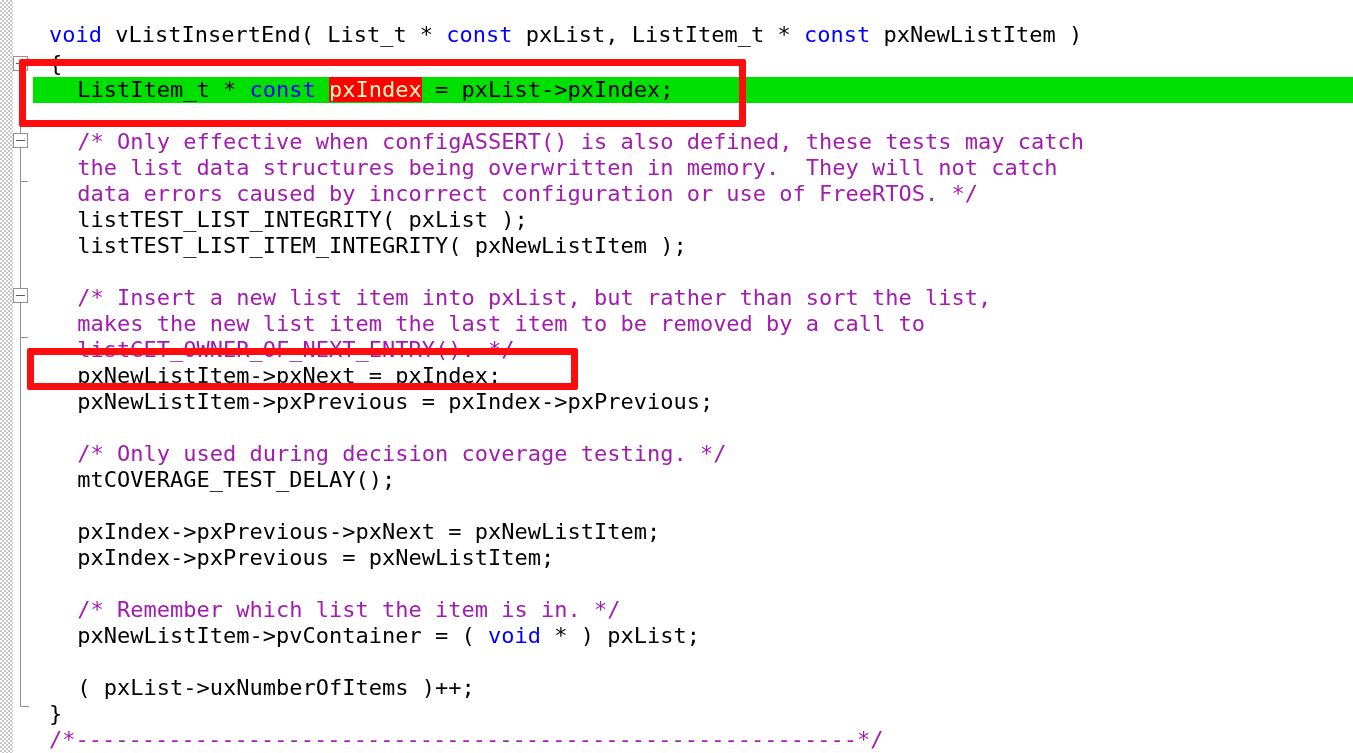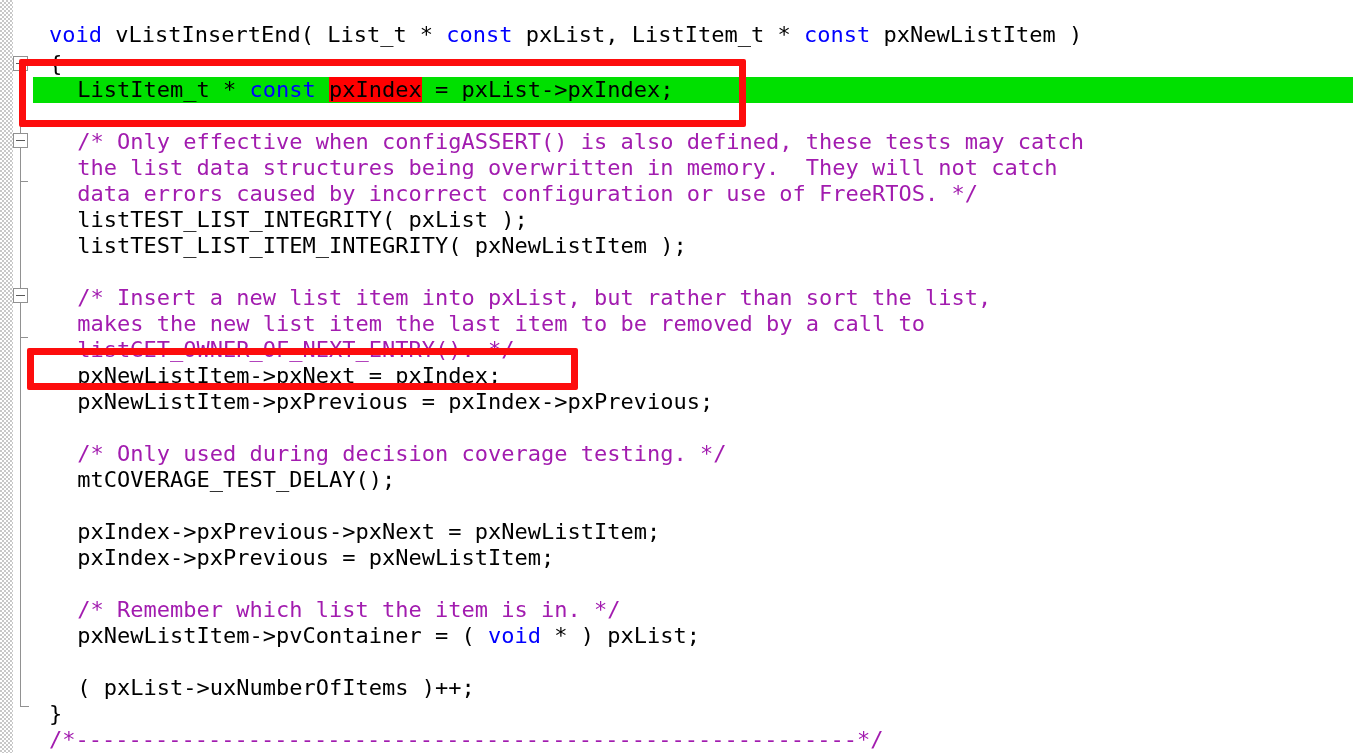--- a/index.html
+++ b/index.html
@@ -78,21 +78,21 @@
     color: #000000;
   }
   .line {
     position: absolute;
     left: 33px;
     white-space: pre;
     height: 26px;
   }
   .kw  { color: #0000ff; }
   .cmt { color: #a21caf; }
-  .sel { background: #ff0000; color: #000000; }
+  .sel { background: #ff0000; color: #fef9c3; }
 
   
   #green-band {
     position: absolute;
     left: 33px;
     top: 77px;
     width: 1320px;
     height: 26px;
     background: #00e000;
   }

